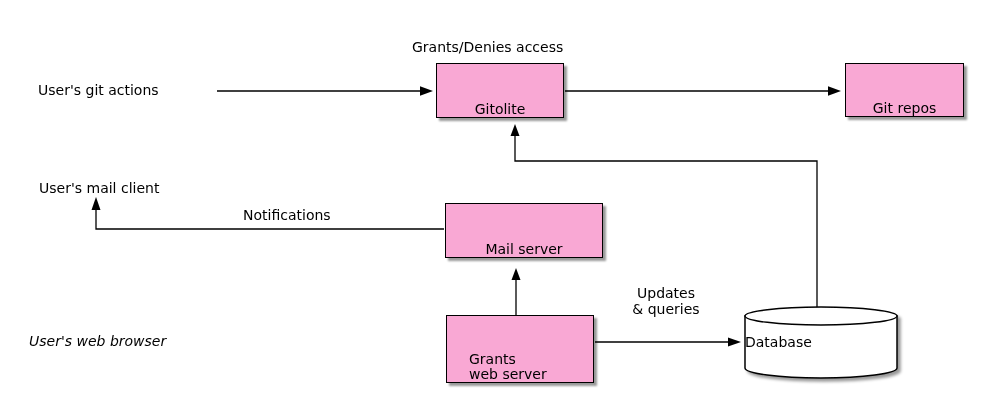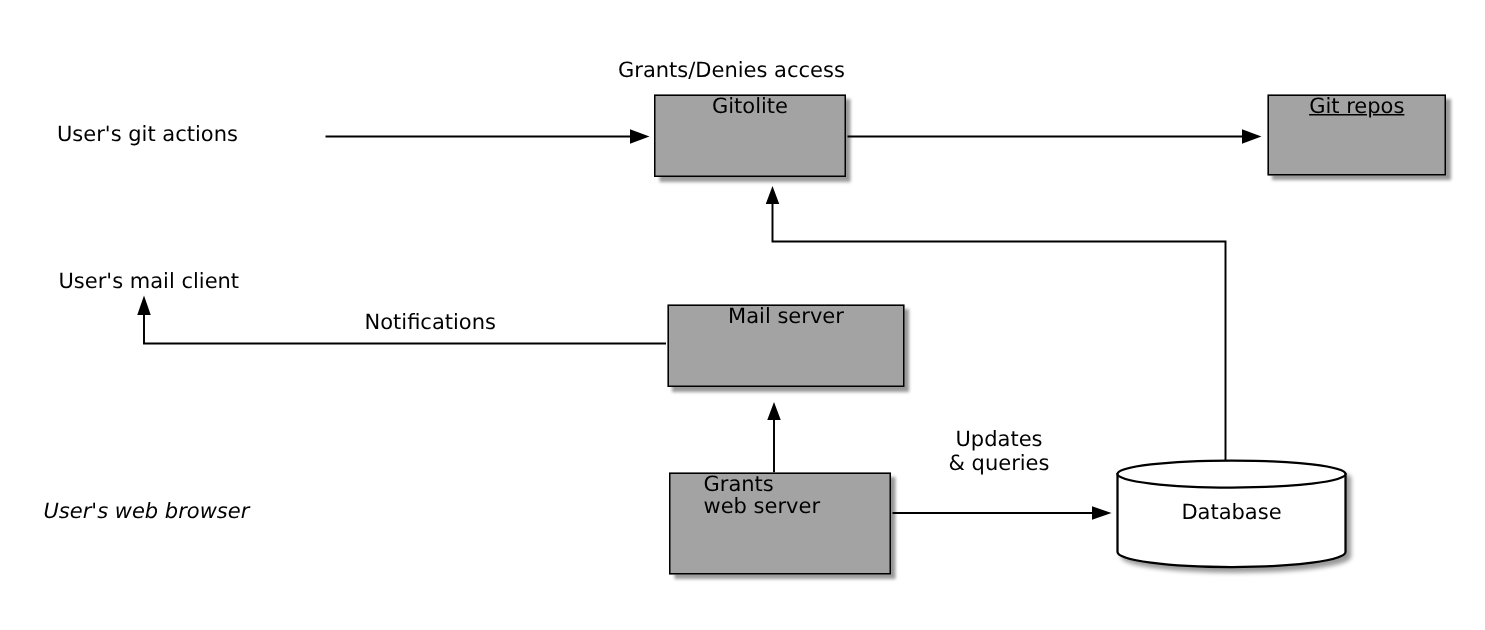--- a/index.html
+++ b/index.html
@@ -7,37 +7,37 @@
     position:relative;
     width:990px;height:420px;
     background:#ffffff;
     font-family:"DejaVu Sans","Liberation Sans",sans-serif;
     color:#000;
     overflow:hidden;
   }
   #edges{position:absolute;left:0;top:0;width:990px;height:420px;}
   .node{
     position:absolute;
-    background:#a3a3a3;
+    background:#f9a8d4;
     border:1.5px solid #000;
     box-sizing:border-box;
     box-shadow:3px 3px 2px rgba(0,0,0,0.40);
-    display:flex;align-items:flex-start;justify-content:center;
+    display:flex;align-items:flex-end;justify-content:center;
     font-size:14px;line-height:15px;
   }
   .node.left-text{justify-content:flex-start;padding-left:22px;}
   .lbl{
     position:absolute;
     font-size:14px;line-height:15px;
     white-space:nowrap;
   }
   .lbl.center{text-align:center;white-space:normal;line-height:16px;}
   #db-label{
     position:absolute;left:745px;top:334px;width:152px;
-    text-align:center;font-size:14px;
+    text-align:left;font-size:14px;
   }
 </style>
 </head>
 <body>
 
 <div id="canvas">
 
   <svg id="edges" viewBox="0 0 990 420" xmlns="http://www.w3.org/2000/svg">
     <defs>
       <filter id="ds" x="-20%" y="-20%" width="140%" height="140%">
@@ -78,21 +78,21 @@
     <g filter="url(#ds)">
       <path d="M745,316 L745,368 A76,10 0 0 0 897,368 L897,316 Z" fill="#ffffff" stroke="#000" stroke-width="1.5"></path>
       <ellipse cx="821" cy="316" rx="76" ry="9" fill="#ffffff" stroke="#000" stroke-width="1.5"></ellipse>
     </g>
   </svg>
 
   <div class="node" style="left:436px;top:63px;width:128px;height:55px;">
     <span>Gitolite</span>
   </div>
 
-  <div class="node" style="left:845px;top:63px;width:119px;height:54px;text-decoration:underline;">
+  <div class="node" style="left:845px;top:63px;width:119px;height:54px;">
     <span>Git repos</span>
   </div>
 
   <div class="node" style="left:445px;top:203px;width:158px;height:55px;">
     <span>Mail server</span>
   </div>
 
   <div class="node left-text" style="left:446px;top:315px;width:148px;height:68px;">
     <span>
       <span>Grants</span><br>

